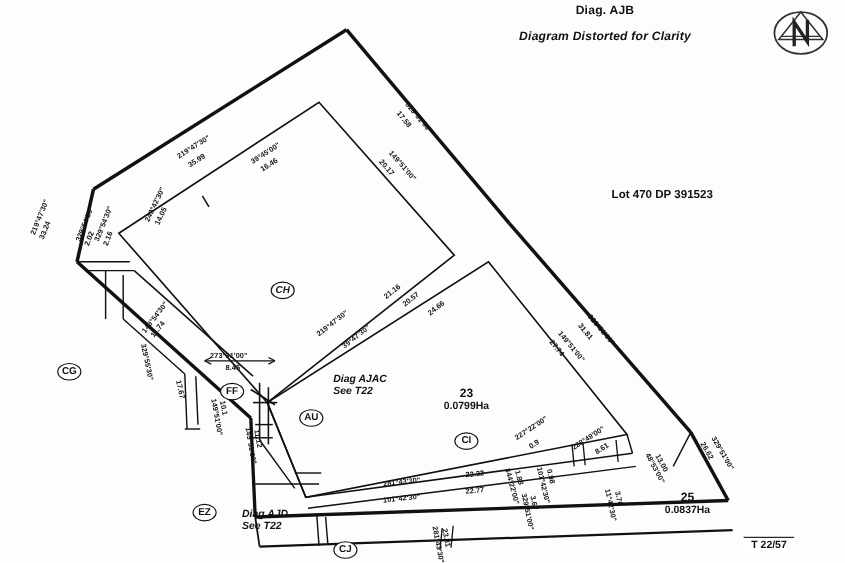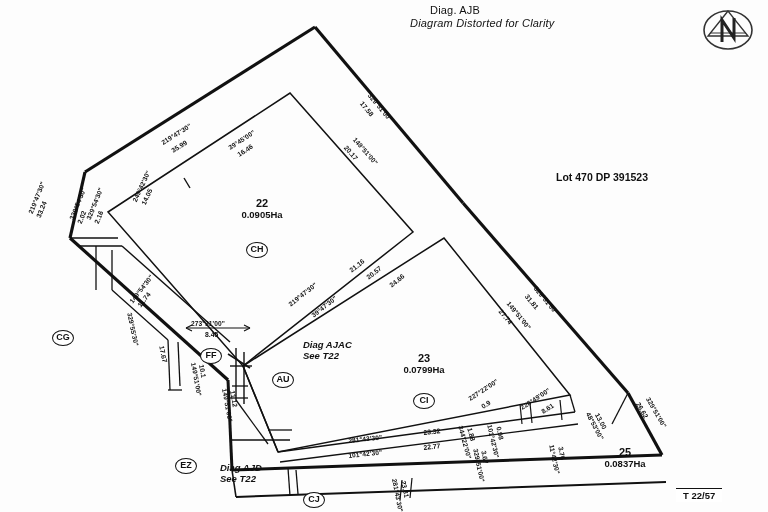--- a/index.html
+++ b/index.html
@@ -11,24 +11,24 @@
     overflow:hidden;
     position:relative;
   }
   #sheet{
     position:absolute;left:0;top:0;width:768px;height:512px;
     background:#fdfdfd;
   }
   svg#plan{position:absolute;left:0;top:0;width:768px;height:512px;}
 
   .ttl{
-    position:absolute;font-weight:normal;
+    position:absolute;text-align:center;font-weight:bold;
     font-size:11px;letter-spacing:.2px;
   }
-  .ttl.sub{font-style:italic;font-size:11px;}
+  .ttl.sub{font-style:italic;font-size:11px;margin-top:10px;}
 
   .lotlbl{
     position:absolute;text-align:center;font-weight:bold;
     font-size:10px;line-height:11px;white-space:nowrap;
   }
   .lotlbl .num{font-size:11px;}
   .lotlbl .area{font-size:9.5px;}
 
   .mark{
     position:absolute;font-weight:bold;font-size:9px;
@@ -139,25 +139,21 @@
     <path d="M 20,36 L 20,14 L 32,32 L 32,12" fill="none" stroke="#222" stroke-width="3"></path>
   </svg>
 
   <div class="ttl" style="left:430px;top:4px;width:240px;">Diag. AJB</div>
   <div class="ttl sub" style="left:410px;top:17px;width:280px;">Diagram Distorted for Clarity</div>
 
   <div class="plate" style="left:556px;top:171px;">Lot 470 DP 391523</div>
 
   <div class="corner" style="left:676px;top:488px;">T 22/57</div>
 
-  <div class="lotlbl" style="left:222px;top:198px;width:80px;">
-    <div class="num">22</div>
-    <div class="area">0.0905Ha</div>
-  </div>
-  <div class="mark" style="left:246px;top:242px;">CH</div>
+  <div class="mark" style="left:246px;top:256px;font-style:italic;">CH</div>
 
   <div class="lotlbl" style="left:384px;top:353px;width:80px;">
     <div class="num">23</div>
     <div class="area">0.0799Ha</div>
   </div>
   <div class="mark" style="left:413px;top:393px;">CI</div>
 
   <div class="mark" style="left:52px;top:330px;">CG</div>
 
   <div class="mark" style="left:303px;top:492px;">CJ</div>

